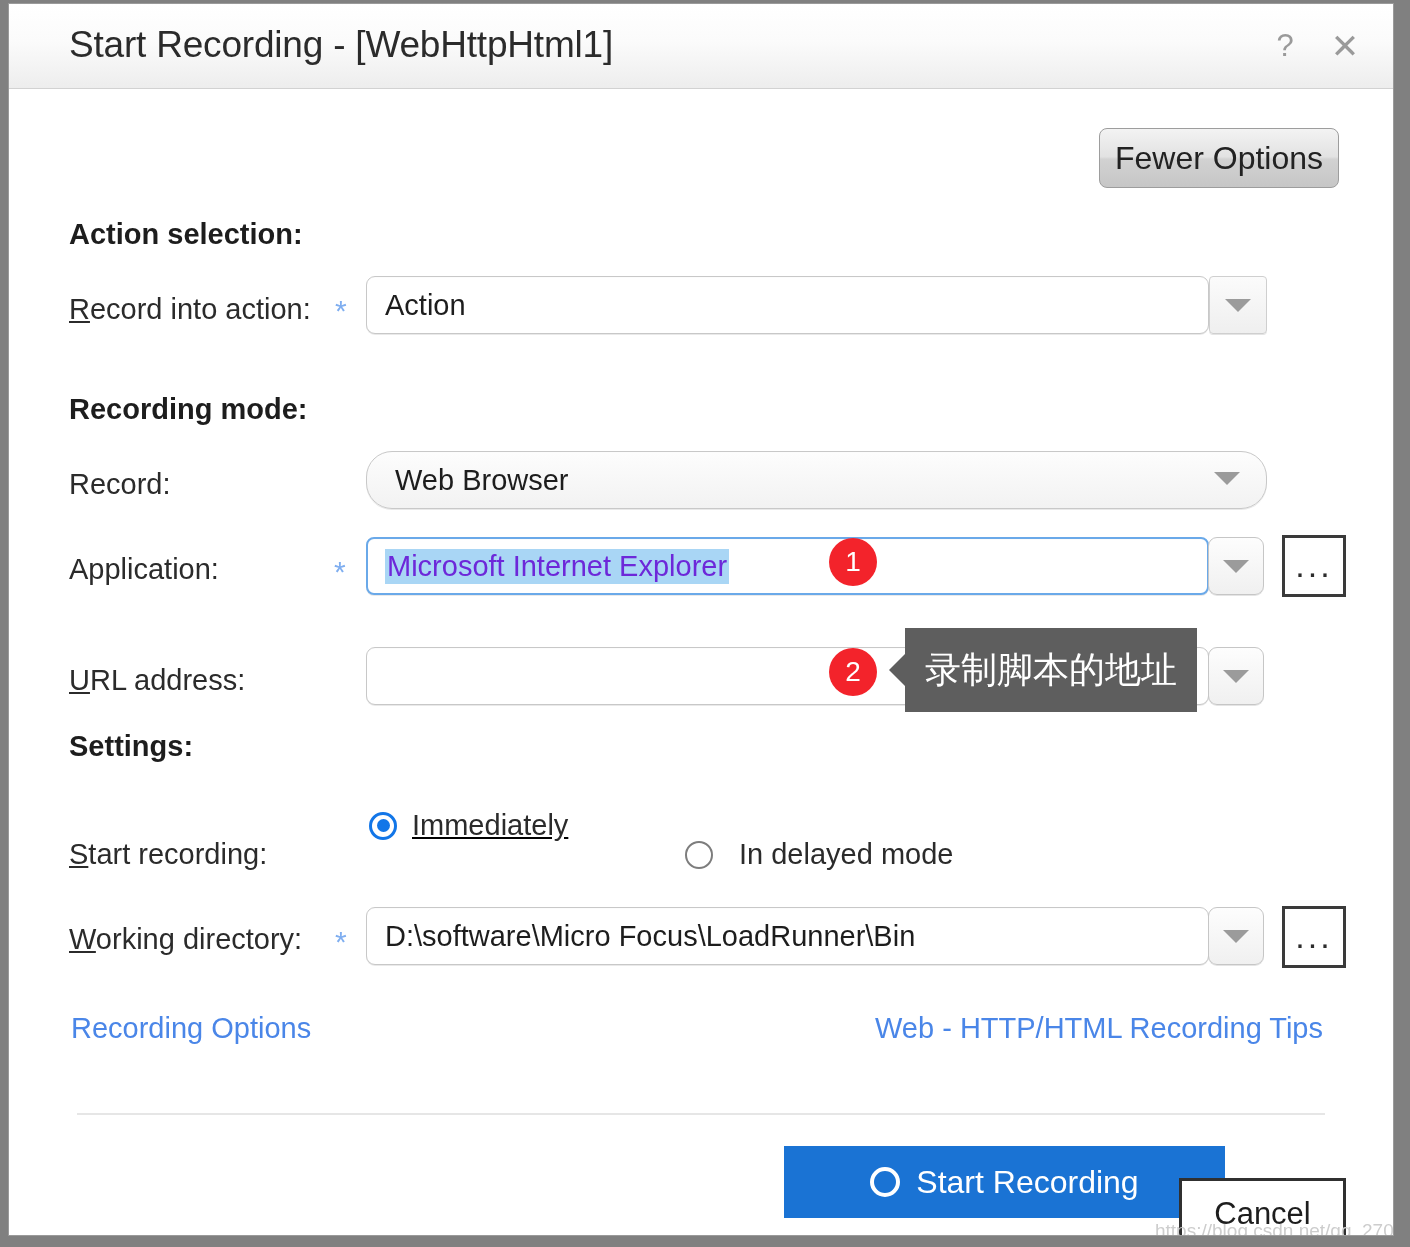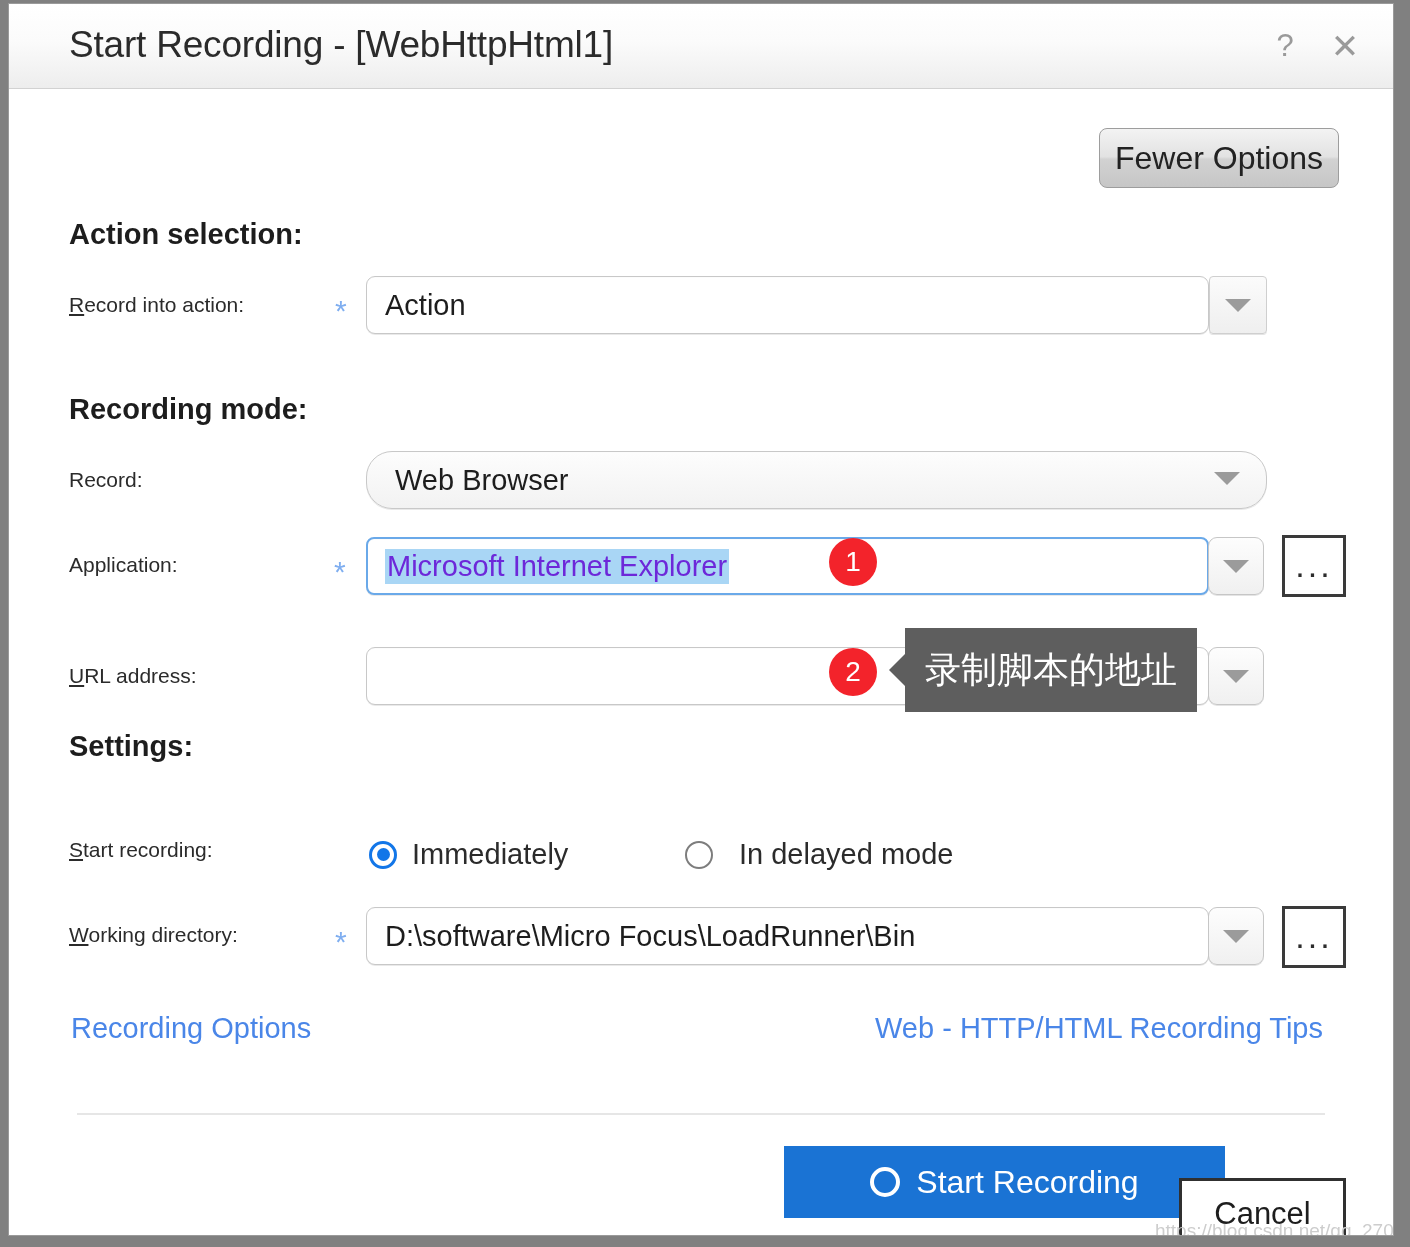--- a/index.html
+++ b/index.html
@@ -89,21 +89,21 @@
     position: absolute;
     left: 60px;
     font-size: 29px;
     font-weight: bold;
     color: #1d1d1d;
     white-space: nowrap;
   }
   .row-label {
     position: absolute;
     left: 60px;
-    font-size: 21px;
+    font-size: 29px;
     color: #2b2b2b;
     white-space: nowrap;
   }
   .row-label u { text-decoration: underline; text-underline-offset: 2px; }
   .req-star {
     position: absolute;
     color: #7faef0;
     font-size: 30px;
     line-height: 1;
   }
@@ -353,21 +353,21 @@
         <span></span>
       </div>
       <div class="drop-btn" style="left:1199px; top:557px; width:56px; height:58px;">
         <span class="caret"></span>
       </div>
 
       <div class="section-head" style="top:640px;">Settings:</div>
 
       <div class="row-label" style="top:748px;"><u>S</u><span>tart recording:</span></div>
 
-      <div class="radio-wrap" style="left:360px; top:748px;">
+      <div class="radio-wrap" style="left:360px; top:719px;text-decoration:underline;">
         <span class="radio checked"></span>
         <span class="radio-label">Immediately</span>
       </div>
       <div class="radio-wrap" style="left:676px; top:748px;gap:11px;">
         <span class="radio"></span>
         <span class="radio-label">In delayed mode</span>
       </div>
 
       <div class="row-label" style="top:833px;"><u>W</u><span>orking directory:</span></div>
       <div class="req-star" style="left:326px; top:837px;">*</div>

